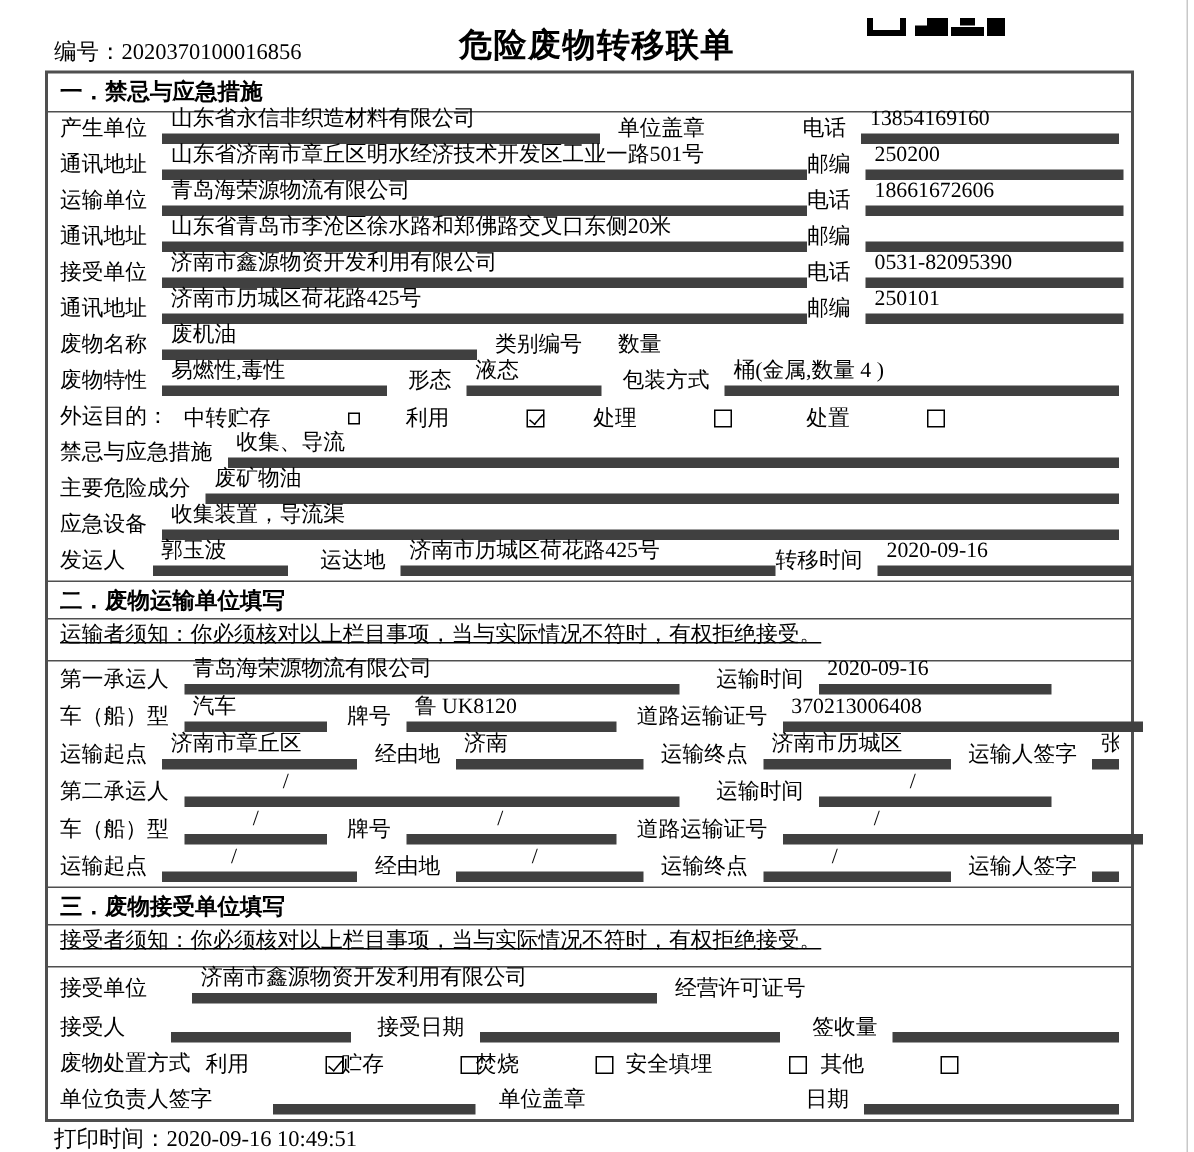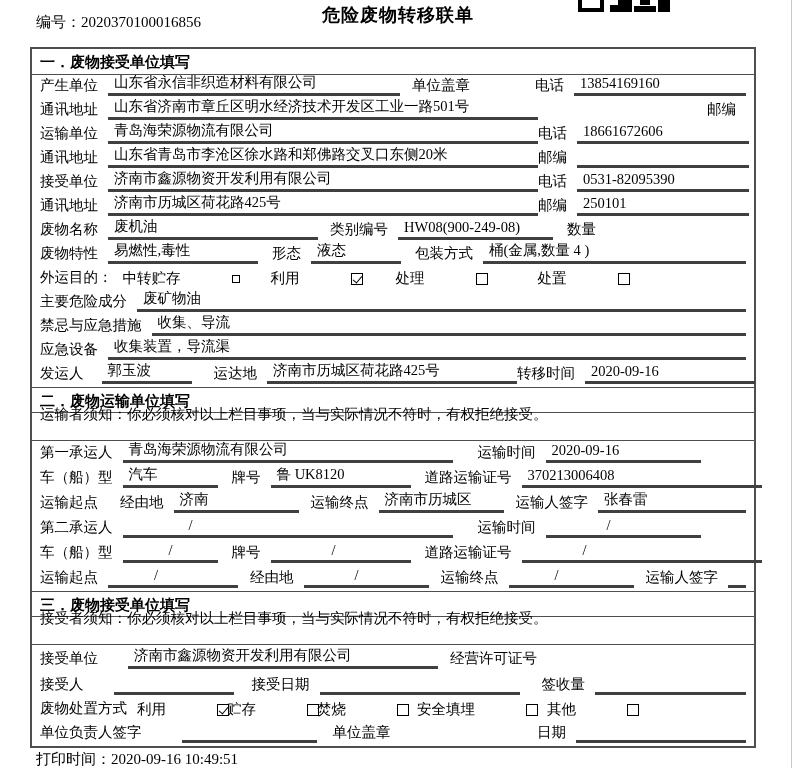--- a/index.html
+++ b/index.html
@@ -3,45 +3,45 @@
 <meta charset="utf-8">
 <style>
   * { box-sizing: border-box; margin: 0; padding: 0; }
   html,body { width:796px; height:768px; background:#ffffff; color:#000;
     font-family:"Liberation Serif","DejaVu Serif",serif; font-size:14.5px; overflow:hidden; }
   body { position:relative; }
 
   .page-edge { position:absolute; top:0; bottom:0; right:4px; width:1px; background:#c8c8c8; }
 
   
-  .doc-header { position:absolute; left:0; top:0; width:100%; height:46px; }
+  .doc-header { position:absolute; left:0; top:12px; width:100%; height:46px; }
   .serial { position:absolute; left:36px; top:13px; font-size:15px; white-space:nowrap; }
   .doc-title { position:absolute; left:0; top:3px; width:100%; text-align:center;
-    font-size:18px; font-weight:bold; letter-spacing:1px; }
+    font-size:22px; font-weight:bold; letter-spacing:1px; }
 
   
   .qr-frag { position:absolute; left:578px; top:0; width:92px; height:12px; overflow:hidden; }
   .qr-frag .b { position:absolute; background:#000; }
   .qr-frag .hollow { position:absolute; border:4px solid #000; background:#fff; }
 
   
   .form-table { position:absolute; left:30px; top:47px; width:726px;
     border:2px solid #4f4f4f; background:#fff; }
 
   .sec-title { height:26px; line-height:24px; font-weight:bold; font-size:15px;
     padding:1px 8px 0 8px; border-bottom:1.5px solid #4f4f4f; }
   .sec-top { border-top:1.5px solid #4f4f4f; }
 
   .r { display:flex; align-items:flex-end; padding:0 8px 3px 8px; }
   .h24 { height:24px; } .h25 { height:25px; } .h26 { height:26px;text-align:right; }
   .h27 { height:27px; } .h28 { height:28px; }
-  .notice { border-bottom:1.2px solid #4f4f4f; align-items:flex-end; padding-bottom:16px; }
+  .notice { border-bottom:1.2px solid #4f4f4f; align-items:flex-start; padding-bottom:0;text-decoration:underline; }
 
   .lb { white-space:nowrap; margin-right:10px; padding-bottom:1px; flex-shrink:0; }
-  .v { border-bottom:3px solid #404040; padding:0 4px 1px 6px; white-space:nowrap;
+  .v { border-bottom:7px solid #404040; padding:0 4px 1px 6px; white-space:nowrap;
     overflow:hidden; flex-shrink:0; }
   .ml-auto { margin-left:auto; }
   .f1 { flex:1 1 auto; }
 
   
   .w90{width:90px} .w95{width:95px} .w120{width:120px} .w125{width:125px}
   .w130{width:130px} .w135{width:135px} .w140{width:140px} .w150{width:150px}
   .w155{width:155px} .w170{width:170px} .w172{width:172px} .w200{width:200px}
   .w210{width:210px} .w240{width:240px} .w250{width:250px} .w292{width:292px}
   .w310{width:310px} .w330{width:330px} .w430{width:430px}
@@ -70,34 +70,35 @@
     <div class="b" style="left:32px;top:5px;width:8px;height:7px"></div>
     <div class="b" style="left:40px;top:0;width:14px;height:12px"></div>
     <div class="b" style="left:56px;top:6px;width:22px;height:6px"></div>
     <div class="b" style="left:62px;top:0;width:10px;height:5px"></div>
     <div class="b" style="left:80px;top:0;width:12px;height:12px"></div>
   </div>
 </div>
 
 <div class="form-table">
 
-  <div class="sec-title">一．废物接受单位填写</div>
+  <div class="sec-title">一．禁忌与应急措施</div>
 
   <div class="r h24">
     <span class="lb">产生单位</span>
     <span class="v w292">山东省永信非织造材料有限公司</span>
     <span class="lb" style="margin-left:12px">单位盖章</span>
     <span class="lb ml-auto">电话</span>
     <span class="v w172">13854169160</span>
   </div>
 
   <div class="r h24">
     <span class="lb">通讯地址</span>
     <span class="v w430">山东省济南市章丘区明水经济技术开发区工业一路501号</span>
     <span class="lb ml-auto">邮编</span>
+    <span class="v w172">250200</span>
   </div>
 
   <div class="r h24">
     <span class="lb">运输单位</span>
     <span class="v w430">青岛海荣源物流有限公司</span>
     <span class="lb ml-auto">电话</span>
     <span class="v w172">18661672606</span>
   </div>
 
   <div class="r h24">
@@ -118,21 +119,20 @@
     <span class="lb">通讯地址</span>
     <span class="v w430">济南市历城区荷花路425号</span>
     <span class="lb ml-auto">邮编</span>
     <span class="v w172">250101</span>
   </div>
 
   <div class="r h24">
     <span class="lb">废物名称</span>
     <span class="v w210">废机油</span>
     <span class="lb" style="margin-left:12px">类别编号</span>
-    <span class="v w155">HW08(900-249-08)</span>
     <span class="lb" style="margin-left:14px">数量</span>
   </div>
 
   <div class="r h24">
     <span class="lb">废物特性</span>
     <span class="v w150">易燃性,毒性</span>
     <span class="lb" style="margin-left:14px">形态</span>
     <span class="v w90">液态</span>
     <span class="lb" style="margin-left:14px">包装方式</span>
     <span class="v f1">桶(金属,数量 4 )</span>
@@ -152,27 +152,27 @@
         <span>处理</span>
         <span class="cb"></span>
       </span>
     <span class="opt">
         <span>处置</span>
         <span class="cb"></span>
       </span>
   </div>
 
   <div class="r h24">
+    <span class="lb">禁忌与应急措施</span>
+    <span class="v f1">收集、导流</span>
+  </div>
+
+  <div class="r h24">
     <span class="lb">主要危险成分</span>
     <span class="v f1">废矿物油</span>
-  </div>
-
-  <div class="r h24">
-    <span class="lb">禁忌与应急措施</span>
-    <span class="v f1">收集、导流</span>
   </div>
 
   <div class="r h24">
     <span class="lb">应急设备</span>
     <span class="v f1">收集装置，导流渠</span>
   </div>
 
   <div class="r h24">
     <span class="lb">发运人</span>
     <span class="v w90" style="margin-left:8px">郭玉波</span>
@@ -199,20 +199,21 @@
     <span class="lb">车（船）型</span>
     <span class="v w95">汽车</span>
     <span class="lb" style="margin-left:14px">牌号</span>
     <span class="v w140">鲁 UK8120</span>
     <span class="lb" style="margin-left:14px">道路运输证号</span>
     <span class="v w240">370213006408</span>
   </div>
 
   <div class="r h25">
     <span class="lb">运输起点</span>
+    <span class="v w130">济南市章丘区</span>
     <span class="lb" style="margin-left:12px">经由地</span>
     <span class="v w125">济南</span>
     <span class="lb" style="margin-left:12px">运输终点</span>
     <span class="v w125">济南市历城区</span>
     <span class="lb" style="margin-left:12px">运输人签字</span>
     <span class="v f1">张春雷</span>
   </div>
 
   <div class="r h25">
     <span class="lb">第二承运人</span>

